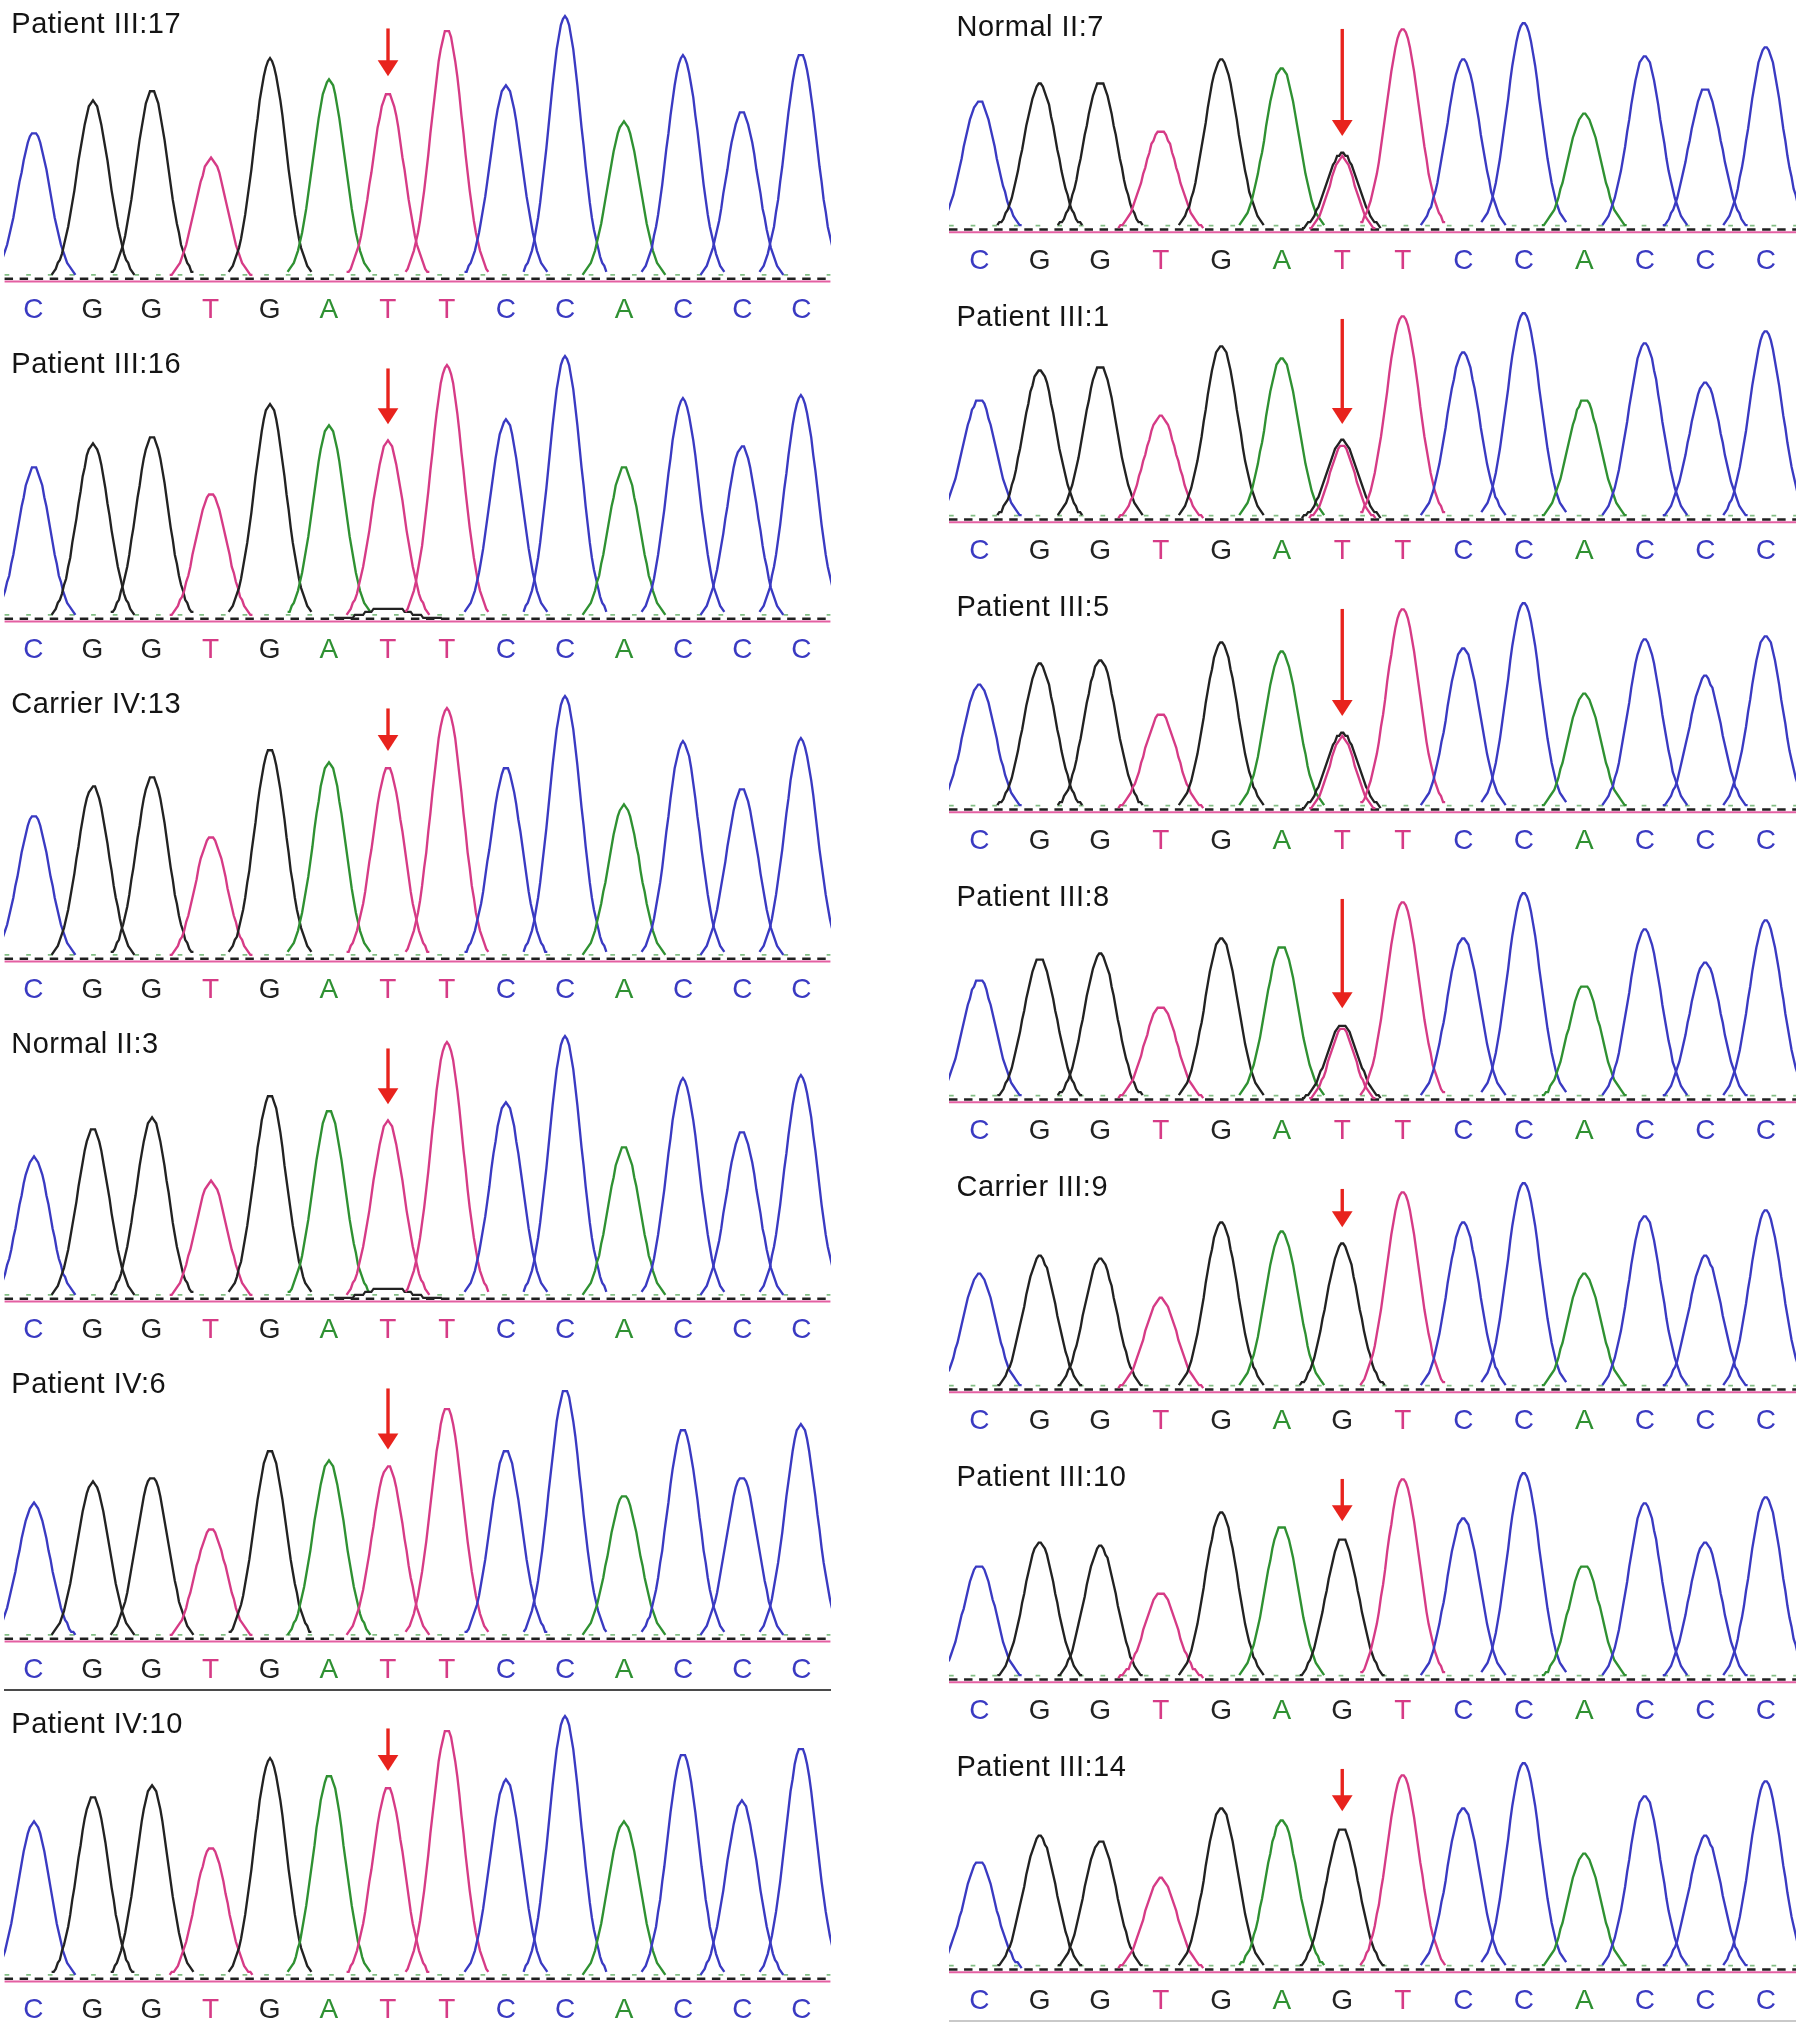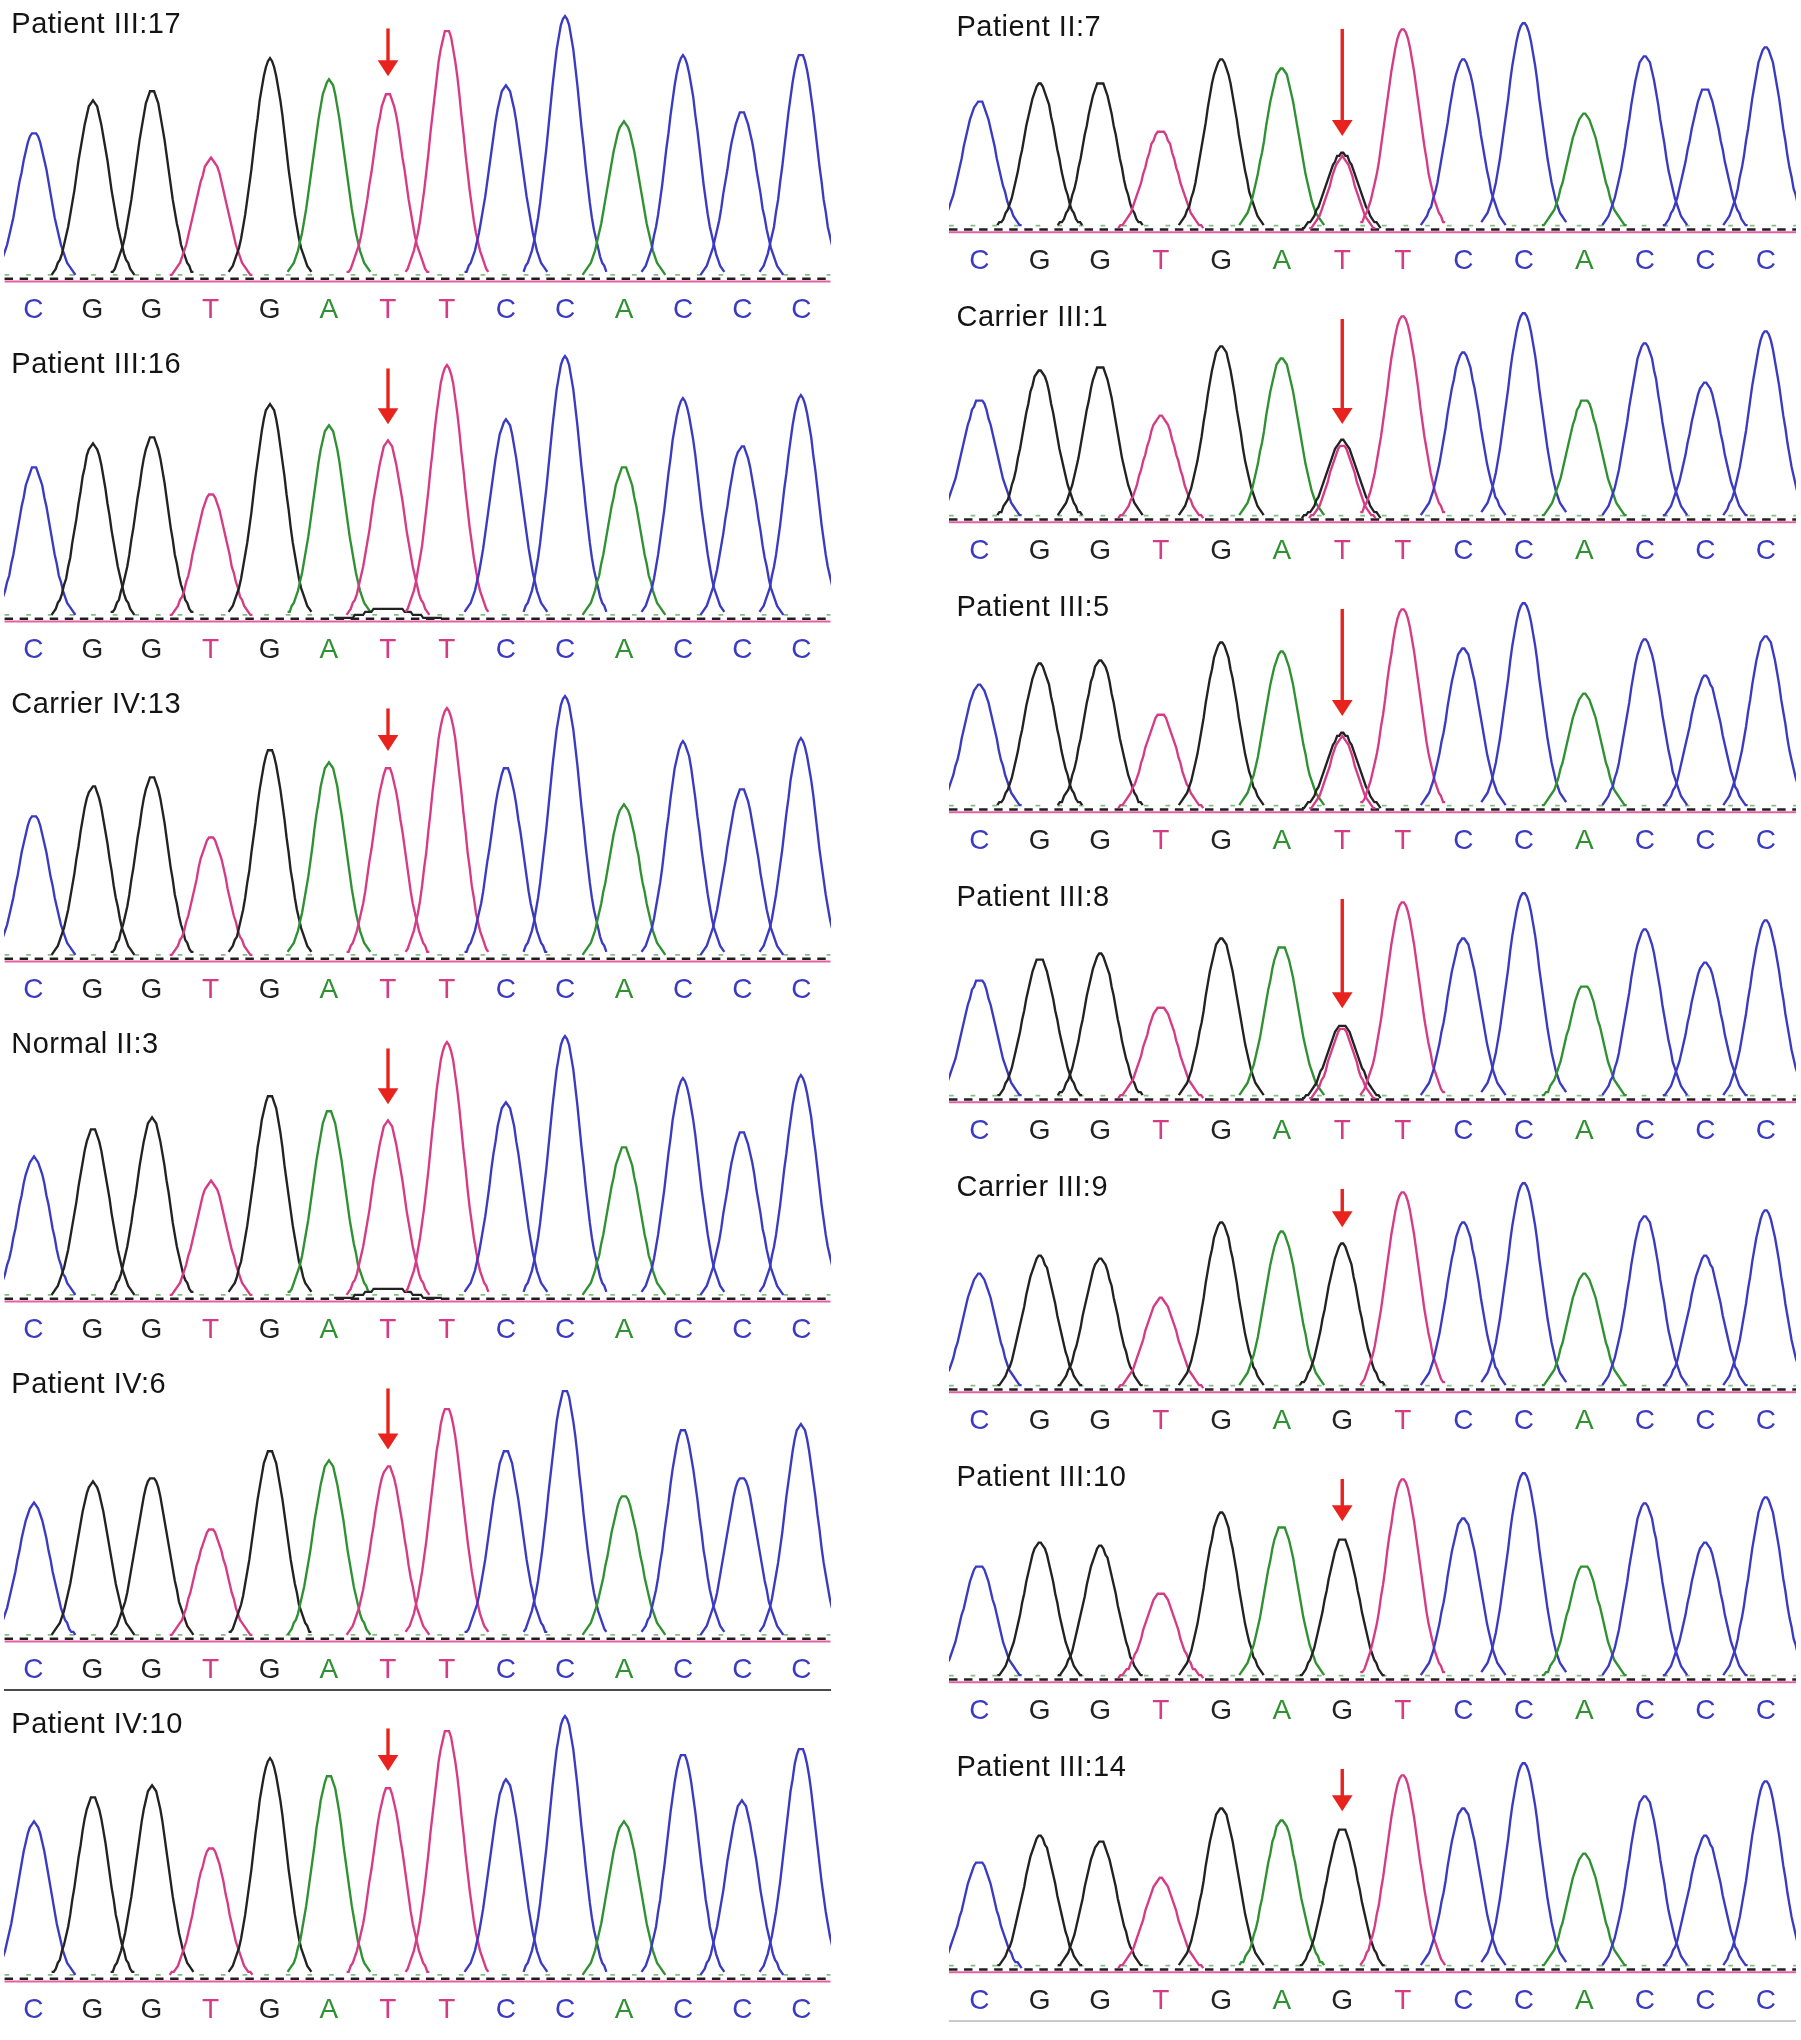--- a/index.html
+++ b/index.html
@@ -280,21 +280,21 @@
         <span class="seq-cell" style="color: rgb(47, 145, 50);">A</span>
         <span class="seq-cell" style="color: rgb(58, 58, 194);">C</span>
         <span class="seq-cell" style="color: rgb(58, 58, 194);">C</span>
         <span class="seq-cell" style="color: rgb(58, 58, 194);">C</span>
       </div>
     </div>
   </div>
 
 <div class="col col-right">
     <div class="panel">
-      <div class="panel-label">Patient II:7</div>
+      <div class="panel-label">Normal II:7</div>
       <svg class="trace" width="847" height="232" viewBox="0 0 900 246">
         <line x1="0" y1="231" x2="900" y2="231" stroke="#2f9132" stroke-width="1.8" stroke-dasharray="5 18" opacity="0.6"></line>
         <line x1="0" y1="235" x2="900" y2="235" stroke="#202020" stroke-width="2.6" stroke-dasharray="9 7"></line>
         <line x1="0" y1="238" x2="900" y2="238" stroke="#e35fa2" stroke-width="2.2"></line>
         <path d="M-13.0 230.4 L-10.8 230.4 L-8.6 227.2 L-6.4 224.0 L-4.2 220.8 L-2.0 217.6 L0.2 211.2 L2.4 204.8 L4.6 198.4 L6.8 188.8 L9.0 179.2 L11.2 169.6 L13.4 160.0 L15.6 147.2 L17.8 137.6 L20.0 128.0 L22.2 118.4 L24.4 112.0 L26.6 105.6 L28.8 102.4 L31.0 99.2 L33.2 99.2 L35.4 99.2 L37.6 105.6 L39.8 112.0 L42.0 118.4 L44.2 128.0 L46.4 137.6 L48.6 147.2 L50.8 160.0 L53.0 169.6 L55.2 179.2 L57.4 188.8 L59.6 195.2 L61.8 204.8 L64.0 211.2 L66.2 214.4 L68.4 220.8 L70.6 224.0 L72.8 227.2 L75.0 230.4 L77.2 230.4" fill="none" stroke="#3a3ac2" stroke-width="2.5"></path>
         <path d="M51.3 230.4 L53.5 227.2 L55.7 227.2 L57.9 224.0 L60.1 217.6 L62.3 214.4 L64.5 208.0 L66.7 201.6 L68.9 192.0 L71.1 182.4 L73.3 172.8 L75.5 160.0 L77.7 150.4 L79.9 137.6 L82.1 124.8 L84.3 115.2 L86.5 105.6 L88.7 96.0 L90.9 89.6 L93.1 83.2 L95.3 80.0 L97.5 80.0 L99.7 83.2 L101.9 89.6 L104.1 96.0 L106.3 102.4 L108.5 115.2 L110.7 124.8 L112.9 137.6 L115.1 150.4 L117.3 160.0 L119.5 172.8 L121.7 182.4 L123.9 192.0 L126.1 198.4 L128.3 208.0 L130.5 214.4 L132.7 217.6 L134.9 224.0 L137.1 227.2 L139.3 227.2 L141.5 230.4" fill="none" stroke="#222222" stroke-width="2.5"></path>
         <path d="M115.6 230.4 L117.8 227.2 L120.0 227.2 L122.2 224.0 L124.4 217.6 L126.6 214.4 L128.8 208.0 L131.0 198.4 L133.2 192.0 L135.4 182.4 L137.6 169.6 L139.8 160.0 L142.0 147.2 L144.2 134.4 L146.4 124.8 L148.6 112.0 L150.8 102.4 L153.0 92.8 L155.2 86.4 L157.4 80.0 L159.6 80.0 L161.8 80.0 L164.0 80.0 L166.2 86.4 L168.4 92.8 L170.6 102.4 L172.8 112.0 L175.0 124.8 L177.2 134.4 L179.4 147.2 L181.6 160.0 L183.8 169.6 L186.0 182.4 L188.2 192.0 L190.4 198.4 L192.6 208.0 L194.8 214.4 L197.0 217.6 L199.2 224.0 L201.4 227.2 L203.6 227.2 L205.8 230.4" fill="none" stroke="#222222" stroke-width="2.5"></path>
         <path d="M179.9 233.6 L182.1 230.4 L184.3 230.4 L186.5 227.2 L188.7 224.0 L190.9 220.8 L193.1 217.6 L195.3 211.2 L197.5 204.8 L199.7 198.4 L201.9 192.0 L204.1 185.6 L206.3 176.0 L208.5 169.6 L210.7 160.0 L212.9 153.6 L215.1 144.0 L217.3 140.8 L219.5 134.4 L221.7 131.2 L223.9 131.2 L226.1 131.2 L228.3 131.2 L230.5 134.4 L232.7 140.8 L234.9 144.0 L237.1 153.6 L239.3 160.0 L241.5 169.6 L243.7 176.0 L245.9 185.6 L248.1 192.0 L250.3 198.4 L252.5 204.8 L254.7 211.2 L256.9 217.6 L259.1 220.8 L261.3 224.0 L263.5 227.2 L265.7 230.4 L267.9 230.4 L270.1 233.6" fill="none" stroke="#d63b86" stroke-width="2.5"></path>
         <path d="M244.2 230.4 L246.4 227.2 L248.6 224.0 L250.8 220.8 L253.0 214.4 L255.2 211.2 L257.4 201.6 L259.6 195.2 L261.8 185.6 L264.0 172.8 L266.2 160.0 L268.4 147.2 L270.6 134.4 L272.8 121.6 L275.0 105.6 L277.2 92.8 L279.4 80.0 L281.6 70.4 L283.8 64.0 L286.0 57.6 L288.2 54.4 L290.4 54.4 L292.6 57.6 L294.8 64.0 L297.0 70.4 L299.2 80.0 L301.4 92.8 L303.6 105.6 L305.8 118.4 L308.0 134.4 L310.2 147.2 L312.4 160.0 L314.6 172.8 L316.8 182.4 L319.0 195.2 L321.2 201.6 L323.4 208.0 L325.6 214.4 L327.8 220.8 L330.0 224.0 L332.2 227.2 L334.4 230.4" fill="none" stroke="#222222" stroke-width="2.5"></path>
         <path d="M308.4 230.4 L310.6 227.2 L312.8 224.0 L315.0 220.8 L317.2 217.6 L319.4 211.2 L321.6 204.8 L323.8 195.2 L326.0 185.6 L328.2 176.0 L330.4 163.2 L332.6 153.6 L334.8 140.8 L337.0 124.8 L339.2 112.0 L341.4 99.2 L343.6 89.6 L345.8 80.0 L348.0 70.4 L350.2 67.2 L352.4 64.0 L354.6 64.0 L356.8 67.2 L359.0 70.4 L361.2 80.0 L363.4 89.6 L365.6 99.2 L367.8 112.0 L370.0 124.8 L372.2 137.6 L374.4 150.4 L376.6 163.2 L378.8 176.0 L381.0 185.6 L383.2 195.2 L385.4 204.8 L387.6 211.2 L389.8 217.6 L392.0 220.8 L394.2 224.0 L396.4 227.2 L398.6 230.4" fill="none" stroke="#2f9132" stroke-width="2.5"></path>
@@ -323,21 +323,21 @@
         <span class="seq-cell" style="color: rgb(214, 59, 134);">T</span>
         <span class="seq-cell" style="color: rgb(58, 58, 194);">C</span>
         <span class="seq-cell" style="color: rgb(58, 58, 194);">C</span>
         <span class="seq-cell" style="color: rgb(47, 145, 50);">A</span>
         <span class="seq-cell" style="color: rgb(58, 58, 194);">C</span>
         <span class="seq-cell" style="color: rgb(58, 58, 194);">C</span>
         <span class="seq-cell" style="color: rgb(58, 58, 194);">C</span>
       </div>
     </div>
     <div class="panel">
-      <div class="panel-label">Carrier III:1</div>
+      <div class="panel-label">Patient III:1</div>
       <svg class="trace" width="847" height="232" viewBox="0 0 900 246">
         <line x1="0" y1="231" x2="900" y2="231" stroke="#2f9132" stroke-width="1.8" stroke-dasharray="5 18" opacity="0.6"></line>
         <line x1="0" y1="235" x2="900" y2="235" stroke="#202020" stroke-width="2.6" stroke-dasharray="9 7"></line>
         <line x1="0" y1="238" x2="900" y2="238" stroke="#e35fa2" stroke-width="2.2"></line>
         <path d="M-13.0 230.4 L-10.8 230.4 L-8.6 227.2 L-6.4 224.0 L-4.2 220.8 L-2.0 217.6 L0.2 211.2 L2.4 204.8 L4.6 198.4 L6.8 192.0 L9.0 182.4 L11.2 172.8 L13.4 163.2 L15.6 153.6 L17.8 144.0 L20.0 134.4 L22.2 128.0 L24.4 118.4 L26.6 115.2 L28.8 108.8 L31.0 108.8 L33.2 108.8 L35.4 108.8 L37.6 112.0 L39.8 118.4 L42.0 128.0 L44.2 134.4 L46.4 144.0 L48.6 153.6 L50.8 163.2 L53.0 172.8 L55.2 182.4 L57.4 192.0 L59.6 198.4 L61.8 204.8 L64.0 211.2 L66.2 217.6 L68.4 220.8 L70.6 224.0 L72.8 227.2 L75.0 230.4 L77.2 230.4" fill="none" stroke="#3a3ac2" stroke-width="2.5"></path>
         <path d="M51.3 230.4 L53.5 227.2 L55.7 227.2 L57.9 220.8 L60.1 217.6 L62.3 214.4 L64.5 208.0 L66.7 198.4 L68.9 192.0 L71.1 182.4 L73.3 169.6 L75.5 160.0 L77.7 147.2 L79.9 134.4 L82.1 121.6 L84.3 112.0 L86.5 99.2 L88.7 92.8 L90.9 83.2 L93.1 80.0 L95.3 76.8 L97.5 76.8 L99.7 80.0 L101.9 83.2 L104.1 89.6 L106.3 99.2 L108.5 112.0 L110.7 121.6 L112.9 134.4 L115.1 147.2 L117.3 160.0 L119.5 169.6 L121.7 179.2 L123.9 188.8 L126.1 198.4 L128.3 204.8 L130.5 211.2 L132.7 217.6 L134.9 220.8 L137.1 227.2 L139.3 227.2 L141.5 230.4" fill="none" stroke="#222222" stroke-width="2.5"></path>
         <path d="M115.6 230.4 L117.8 227.2 L120.0 224.0 L122.2 220.8 L124.4 217.6 L126.6 211.2 L128.8 204.8 L131.0 198.4 L133.2 188.8 L135.4 179.2 L137.6 169.6 L139.8 156.8 L142.0 144.0 L144.2 131.2 L146.4 118.4 L148.6 108.8 L150.8 96.0 L153.0 86.4 L155.2 80.0 L157.4 73.6 L159.6 73.6 L161.8 73.6 L164.0 73.6 L166.2 80.0 L168.4 86.4 L170.6 96.0 L172.8 105.6 L175.0 118.4 L177.2 131.2 L179.4 144.0 L181.6 156.8 L183.8 169.6 L186.0 179.2 L188.2 188.8 L190.4 198.4 L192.6 204.8 L194.8 211.2 L197.0 217.6 L199.2 220.8 L201.4 224.0 L203.6 227.2 L205.8 230.4" fill="none" stroke="#222222" stroke-width="2.5"></path>
         <path d="M179.9 233.6 L182.1 230.4 L184.3 230.4 L186.5 227.2 L188.7 224.0 L190.9 220.8 L193.1 214.4 L195.3 211.2 L197.5 204.8 L199.7 198.4 L201.9 188.8 L204.1 182.4 L206.3 172.8 L208.5 166.4 L210.7 156.8 L212.9 150.4 L215.1 140.8 L217.3 134.4 L219.5 131.2 L221.7 128.0 L223.9 124.8 L226.1 124.8 L228.3 128.0 L230.5 131.2 L232.7 134.4 L234.9 140.8 L237.1 150.4 L239.3 156.8 L241.5 166.4 L243.7 172.8 L245.9 182.4 L248.1 188.8 L250.3 198.4 L252.5 204.8 L254.7 211.2 L256.9 214.4 L259.1 220.8 L261.3 224.0 L263.5 227.2 L265.7 230.4 L267.9 230.4 L270.1 233.6" fill="none" stroke="#d63b86" stroke-width="2.5"></path>
         <path d="M244.2 230.4 L246.4 227.2 L248.6 224.0 L250.8 220.8 L253.0 214.4 L255.2 208.0 L257.4 201.6 L259.6 192.0 L261.8 182.4 L264.0 172.8 L266.2 160.0 L268.4 147.2 L270.6 131.2 L272.8 118.4 L275.0 102.4 L277.2 89.6 L279.4 76.8 L281.6 67.2 L283.8 57.6 L286.0 54.4 L288.2 51.2 L290.4 51.2 L292.6 54.4 L294.8 57.6 L297.0 67.2 L299.2 76.8 L301.4 89.6 L303.6 102.4 L305.8 118.4 L308.0 131.2 L310.2 144.0 L312.4 160.0 L314.6 172.8 L316.8 182.4 L319.0 192.0 L321.2 201.6 L323.4 208.0 L325.6 214.4 L327.8 220.8 L330.0 224.0 L332.2 227.2 L334.4 230.4" fill="none" stroke="#222222" stroke-width="2.5"></path>
         <path d="M308.4 230.4 L310.6 227.2 L312.8 224.0 L315.0 220.8 L317.2 217.6 L319.4 211.2 L321.6 204.8 L323.8 195.2 L326.0 185.6 L328.2 176.0 L330.4 163.2 L332.6 153.6 L334.8 140.8 L337.0 124.8 L339.2 112.0 L341.4 99.2 L343.6 89.6 L345.8 80.0 L348.0 70.4 L350.2 67.2 L352.4 64.0 L354.6 64.0 L356.8 67.2 L359.0 70.4 L361.2 80.0 L363.4 89.6 L365.6 99.2 L367.8 112.0 L370.0 124.8 L372.2 137.6 L374.4 150.4 L376.6 163.2 L378.8 176.0 L381.0 185.6 L383.2 195.2 L385.4 204.8 L387.6 211.2 L389.8 217.6 L392.0 220.8 L394.2 224.0 L396.4 227.2 L398.6 230.4" fill="none" stroke="#2f9132" stroke-width="2.5"></path>

